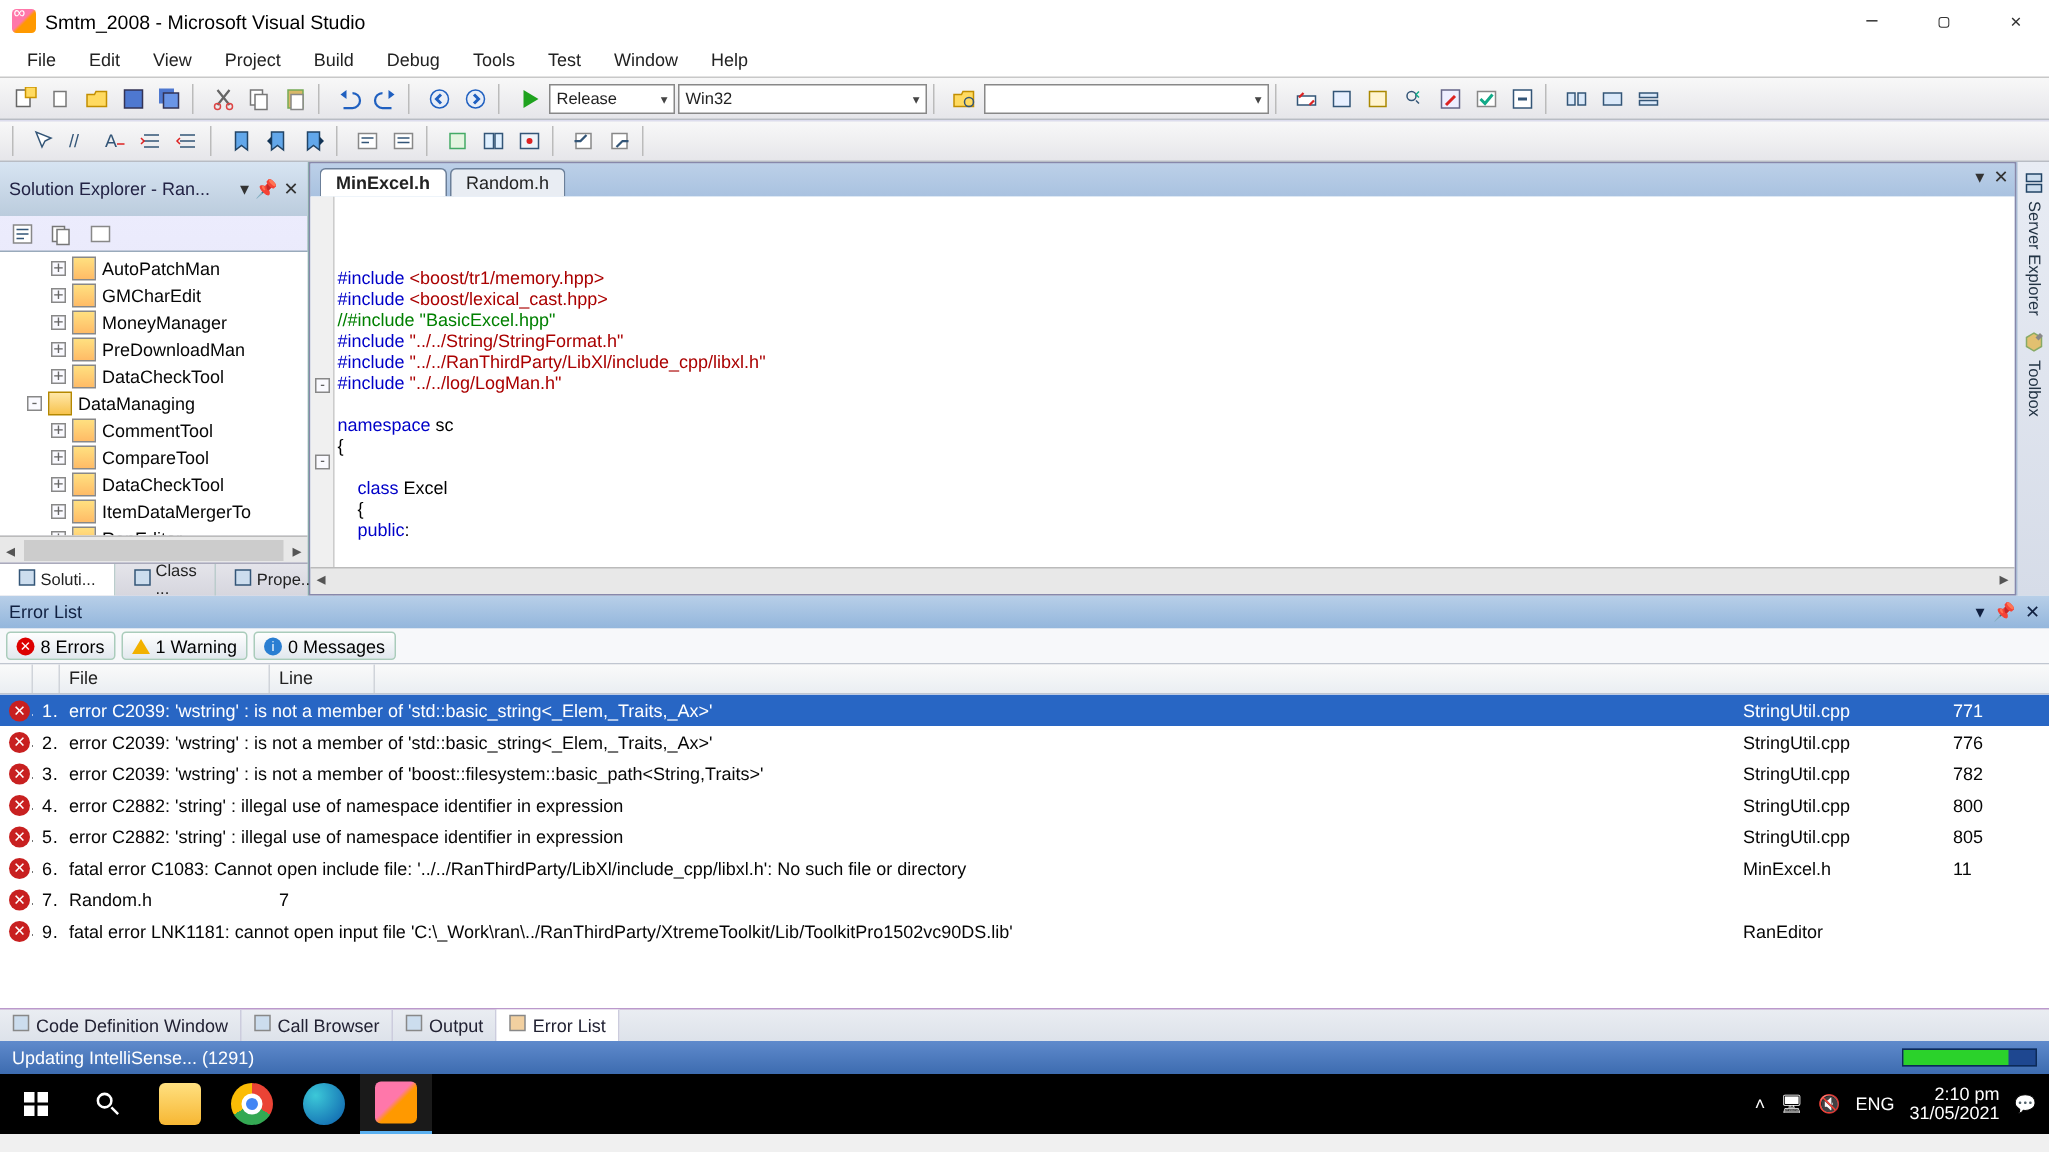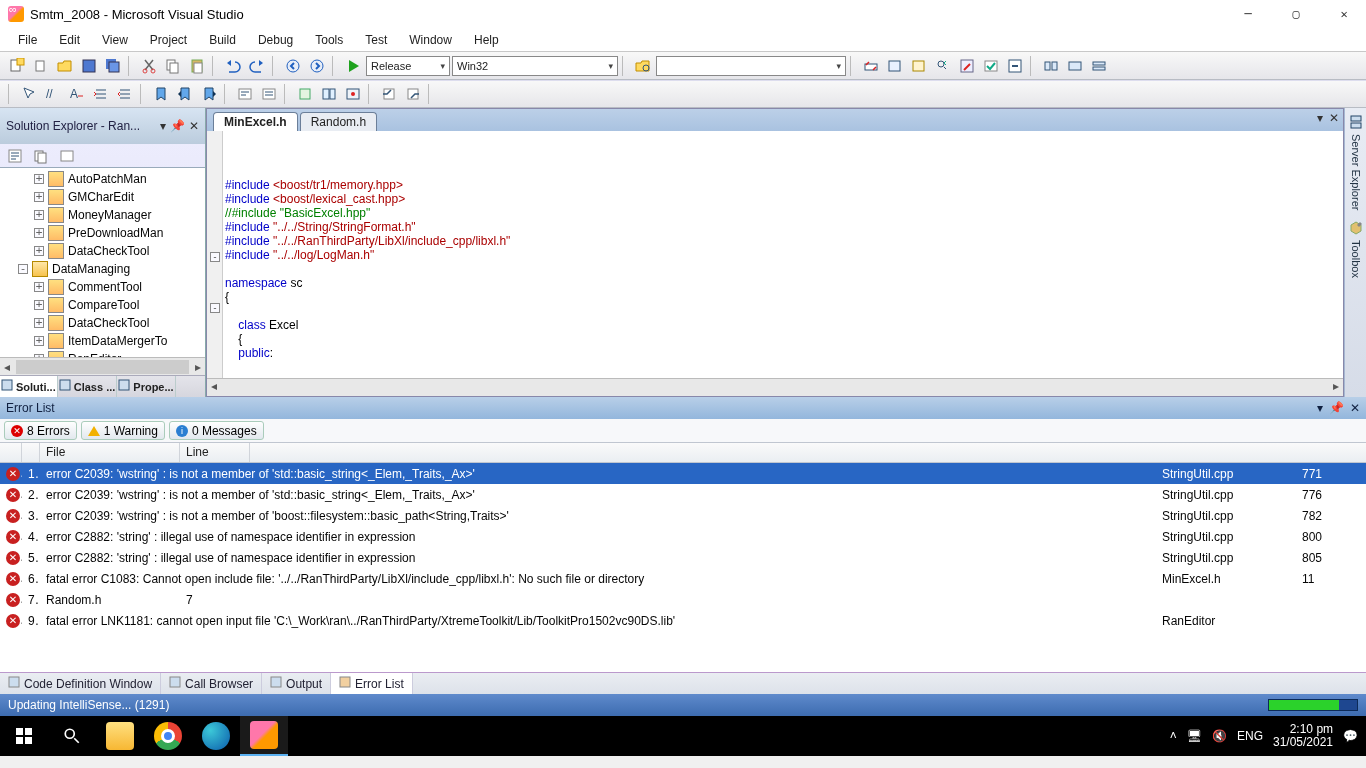--- a/index.html
+++ b/index.html
@@ -24,21 +24,21 @@
 .side-header .pin { margin-left:auto; display:flex; gap:4px; color:#333; font-size:10px; }
 .side-tools { height:24px; display:flex; align-items:center; padding:2px 4px; gap:4px; border-bottom:1px solid #9ab; }
 .tree { flex:1; background:#fff; overflow:hidden; padding:2px; }
 .tree-item { display:flex; align-items:center; gap:4px; padding:1px 4px 1px 0; color:#060606; font-size:12px; white-space:nowrap; }
 .exp { width:10px; text-align:center; font-family:monospace; font-size:11px; color:#666; border:1px solid #888; height:10px; line-height:8px; background:#fafaff; }
 .tree-icon { width:16px; height:16px; display:inline-flex; align-items:center; justify-content:center; }
 .proj-ico { background:linear-gradient(#ffe080,#fb6); border:1px solid #888; }
 .fold-ico { background:linear-gradient(#ffe7a8,#f7c34e); border:1px solid #b58800; }
 .side-scroll { height:18px; background:#e8e8e8; border-top:1px solid #bbb; display:flex; align-items:center; }
 .side-tabs { height:22px; display:flex; background:linear-gradient(#e4e4ea,#d6d6de); border-top:1px solid #aab; }
-.side-tab { padding:2px 1px; font-size:11px; color:#222; display:flex; align-items:center; gap:3px; border-right:1px solid #bcc;font-weight:bold; }
+.side-tab { padding:2px 12px; font-size:11px; color:#222; display:flex; align-items:center; gap:3px; border-right:1px solid #bcc; }
 .side-tab.active { background:#fff; }
 .editor-area { flex:1; display:flex; flex-direction:column; border:1px solid #88a; background:#cddef2; }
 .doc-tabs { height:22px; display:flex; align-items:end; padding:0 6px; background:linear-gradient(#bcd0e8,#a9c2e0); position:relative; }
 .doc-tab { padding:2px 10px; font-size:12px; border:1px solid #6b7f99; border-bottom:none; margin-right:2px; background:#e9edf3; color:#222; border-radius:4px 4px 0 0; }
 .doc-tab.active { background:#fff; font-weight:bold; }
 .doc-tabs .tab-btns{ position:absolute; right:4px; top:2px; display:flex; gap:6px; color:#333; font-size:11px; }
 .scope-row { height:24px; display:flex; gap:6px; padding:3px; background:#fff; }
 .scope-row .combo { flex:1; }
 .code { flex:1; background:#fff; font-family:Consolas,"Courier New",monospace; font-size:13px; padding:2px 0 2px 18px; overflow:hidden; white-space:pre; position:relative; }
 .code .gutter { position:absolute; left:0; top:0; width:16px; height:100%; background:#f0f0f0; border-right:1px solid #ccc; }

